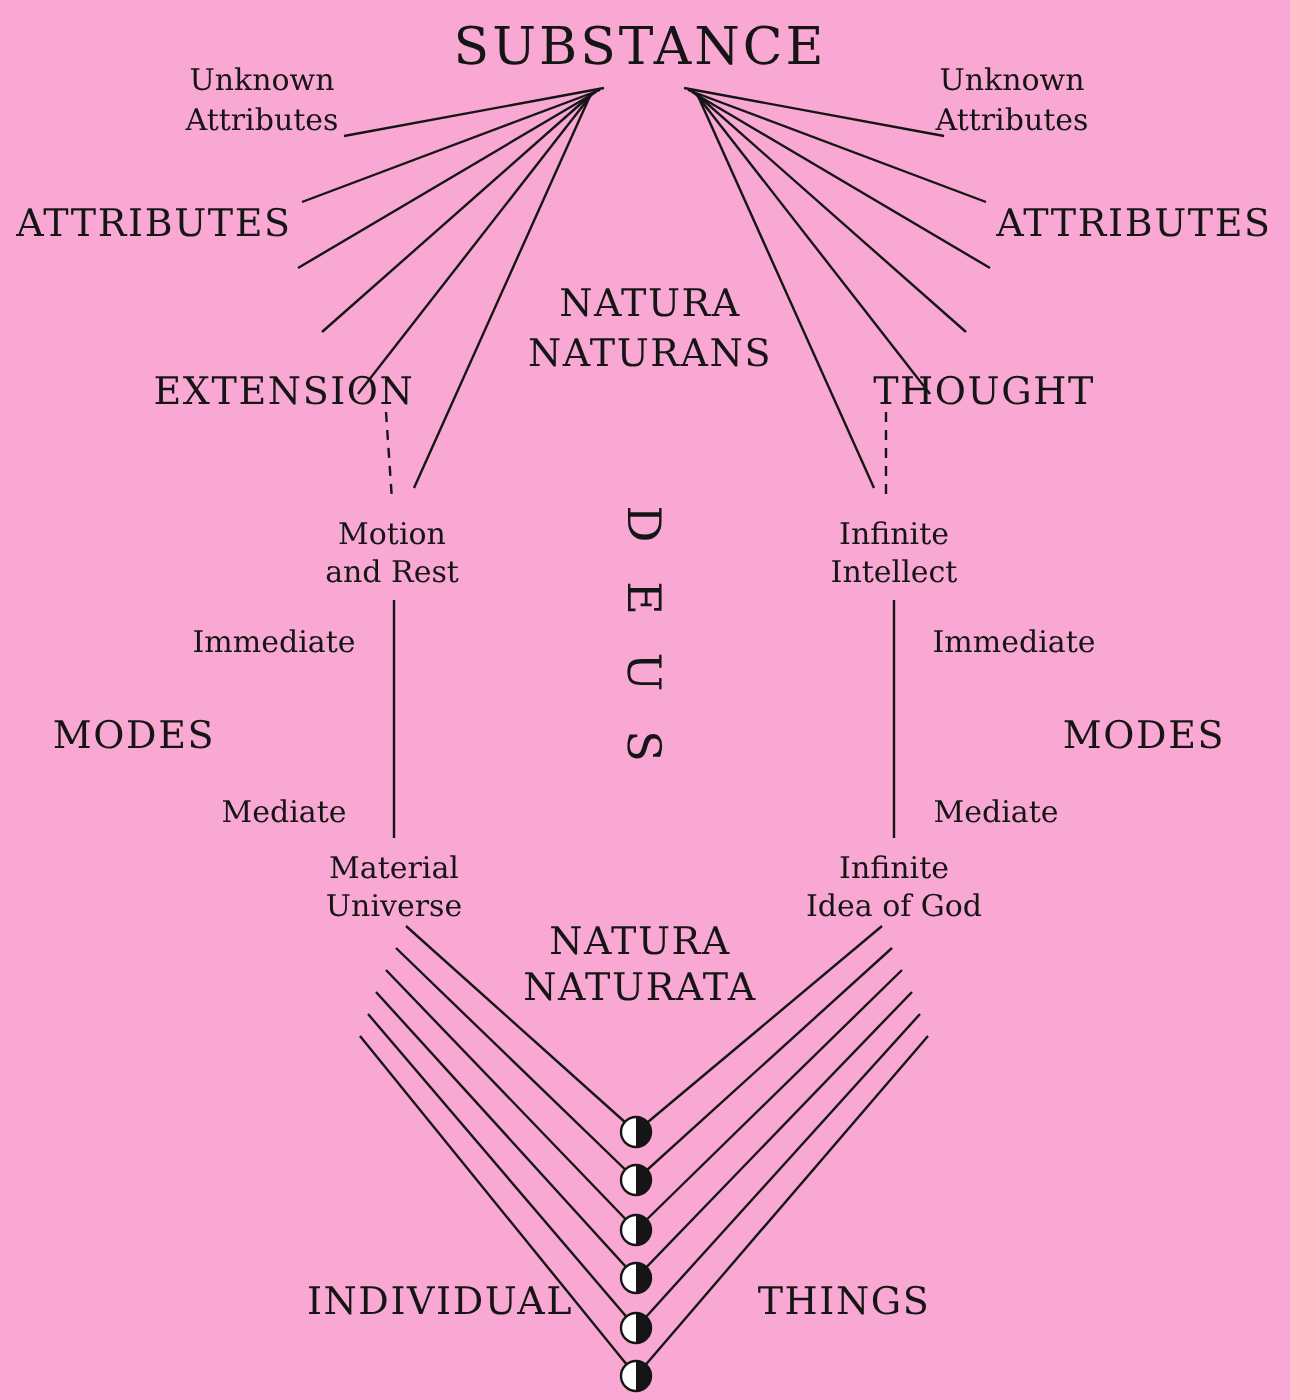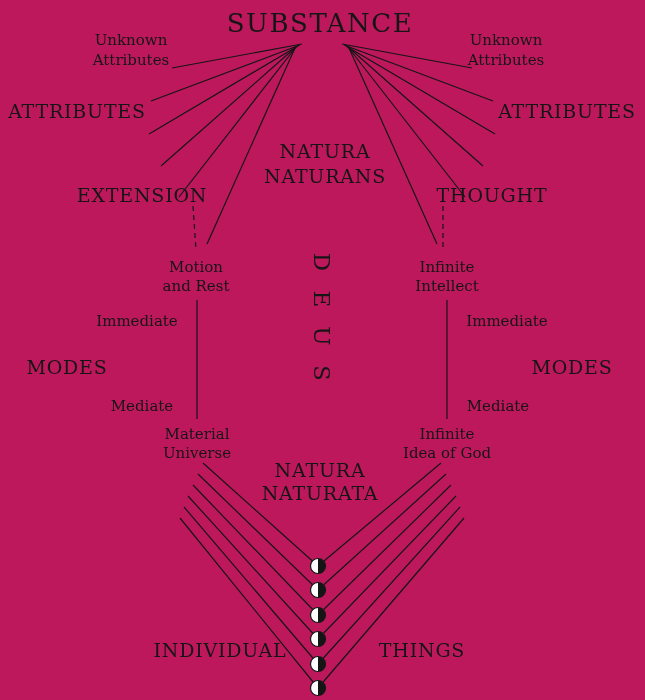--- a/index.html
+++ b/index.html
@@ -4,21 +4,21 @@
 <style>
   html, body {
     margin: 0;
     padding: 0;
     background: #ffffff;
   }
   .diagram-wrap {
     position: relative;
     width: 645px;
     height: 700px;
-    background: #be185d;
+    background: #f9a8d4;
     overflow: hidden;
   }
   svg {
     display: block;
   }
   svg text {
     fill: #151515;
     font-family: "DejaVu Serif", serif;
   }
   .t-xl   { font-size: 26px; letter-spacing: 1.5px; }

